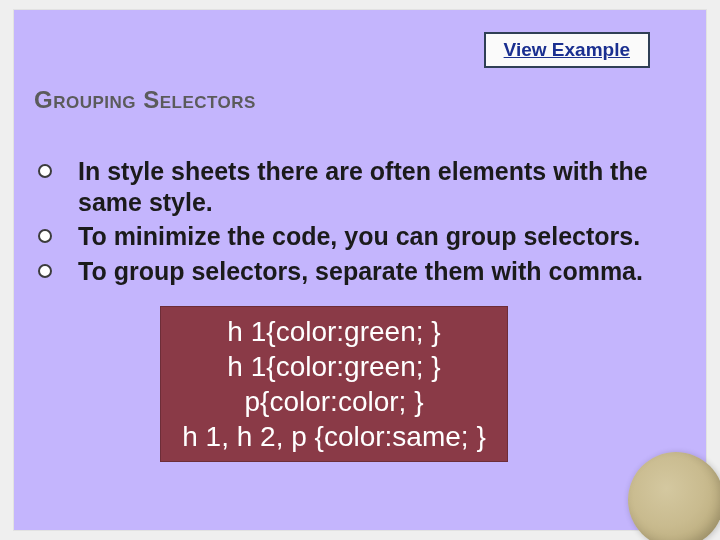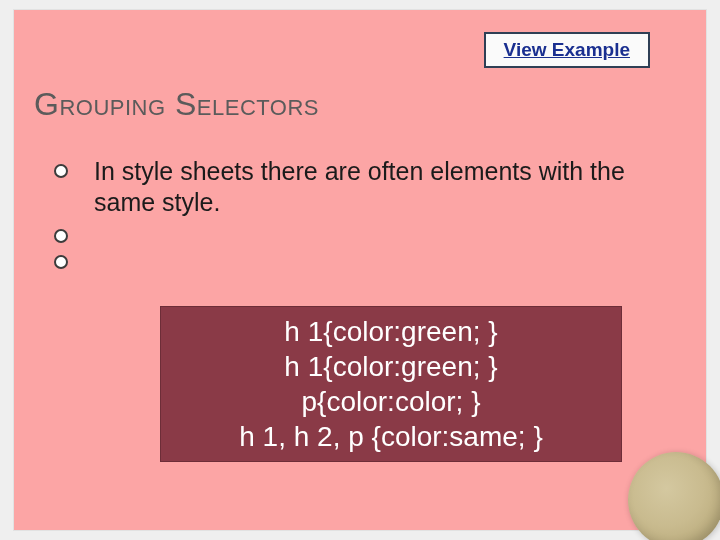--- a/index.html
+++ b/index.html
@@ -9,52 +9,53 @@
     background: #efefef;
     position: relative;
     overflow: hidden;
   }
   .slide {
     position: absolute;
     left: 14px;
     top: 10px;
     width: 692px;
     height: 520px;
-    background: #fca5a5;
+    background: #c4b5fd;
     box-shadow: 0 0 0 1px rgba(0,0,0,0.05);
   }
   .view-example-box {
     position: absolute;
     right: 56px;
     top: 22px;
     border: 2px solid #2f3f55;
     background: #fafafa;
     padding: 5px 18px;
   }
   .view-example-link {
     color: #1a2f90;
     font-weight: 700;
     font-size: 19px;
     text-decoration: underline;
   }
   .title {
     position: absolute;
     left: 20px;
     top: 76px;
-    font-size: 32px;
+    font-size: 24px;
     font-variant: small-caps;
     letter-spacing: 0.5px;
     color: #5b5b5b;
-    font-weight: 400;
+    font-weight: 700;
   }
   .bullets {
     position: absolute;
-    left: 40px;
+    left: 24px;
     top: 146px;
     width: 610px;
+    font-weight: bold;
   }
   .bullet-row {
     display: flex;
     align-items: flex-start;
     margin-bottom: 4px;
   }
   .bullet-marker {
     width: 14px;
     height: 14px;
     border: 2.5px solid #3c3c3c;
@@ -66,21 +67,21 @@
   }
   .bullet-text {
     font-size: 25px;
     color: #1b1b1b;
     line-height: 1.22;
   }
   .code-box {
     position: absolute;
     left: 146px;
     top: 296px;
-    width: 462px;
+    width: 348px;
     height: 156px;
     background: #8a3a47;
     border: 1px solid #6d2d38;
     display: flex;
     flex-direction: column;
     justify-content: center;
     align-items: center;
     padding: 6px 10px;
   }
   .code-line {
@@ -113,23 +114,25 @@
 
   <div class="title">Grouping Selectors</div>
 
   <div class="bullets">
     <div class="bullet-row">
       <span class="bullet-marker"></span>
       <span class="bullet-text">In style sheets there are often elements with the same style.</span>
     </div>
     <div class="bullet-row">
       <span class="bullet-marker"></span>
+      <span class="bullet-text">To minimize the code, you can group selectors.</span>
     </div>
     <div class="bullet-row">
       <span class="bullet-marker"></span>
+      <span class="bullet-text">To group selectors, separate them with comma.</span>
     </div>
   </div>
 
   <div class="code-box">
     <div class="code-line">h 1{color:green; }</div>
     <div class="code-line">h 1{color:green; }</div>
     <div class="code-line">p{color:color; }</div>
     <div class="code-line">h 1, h 2, p {color:same; }</div>
   </div>
 

